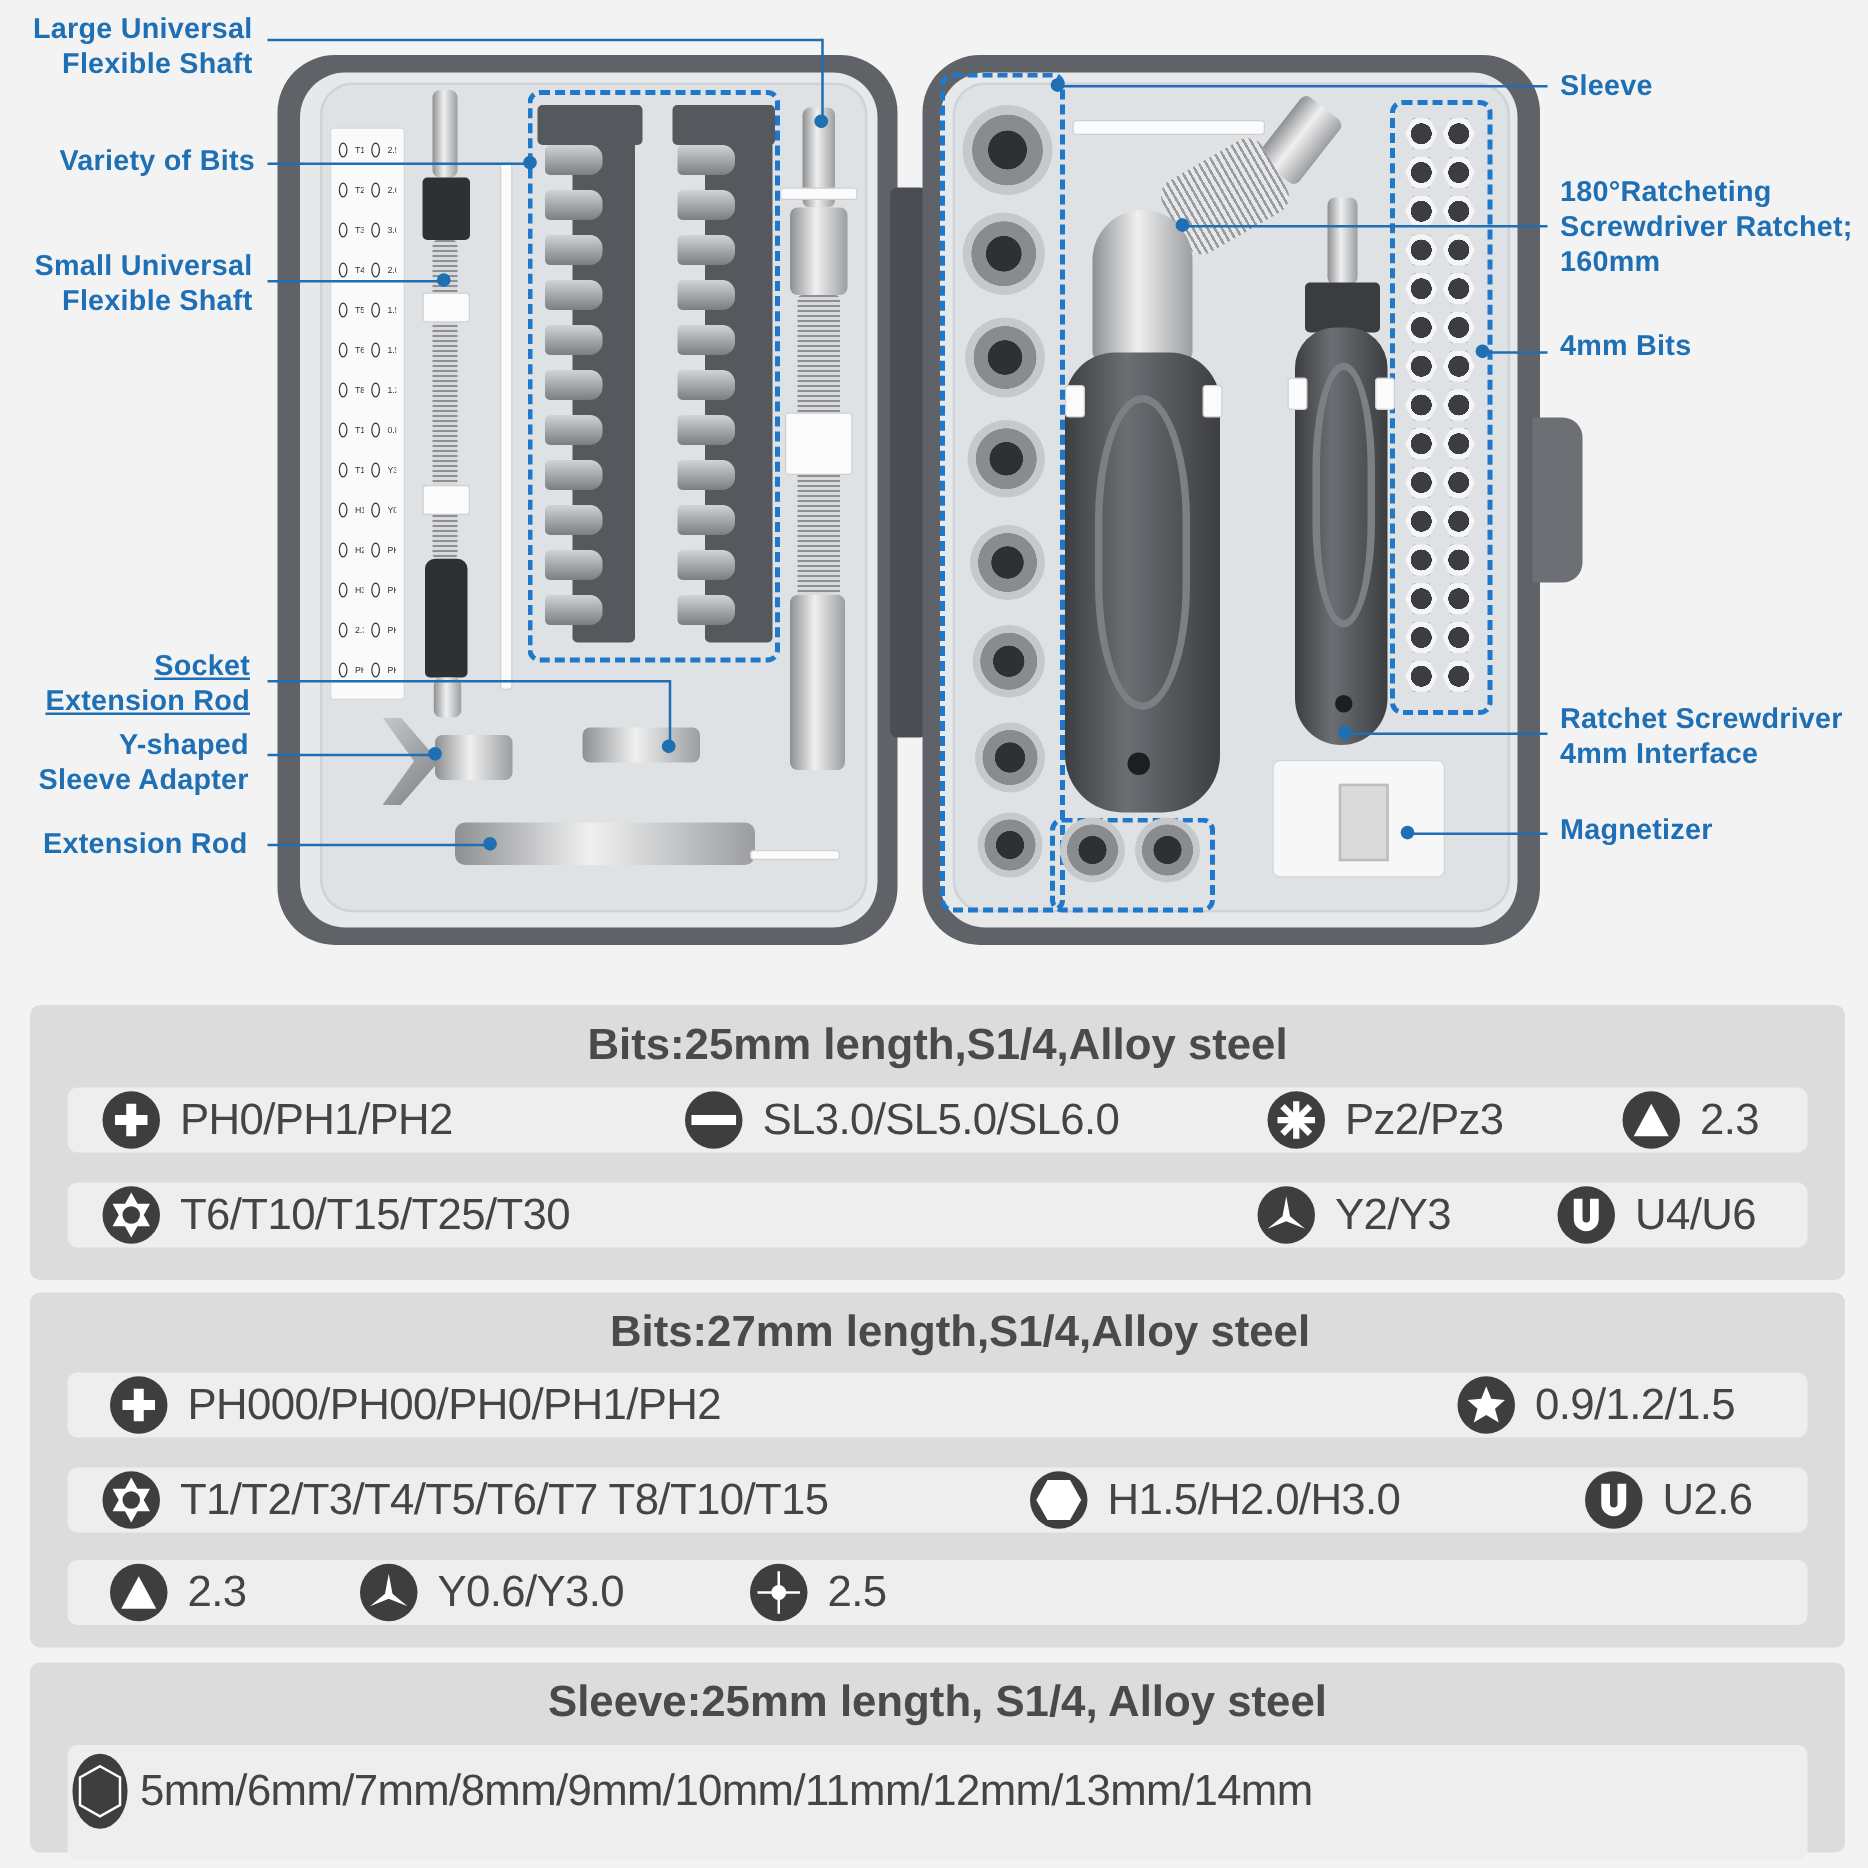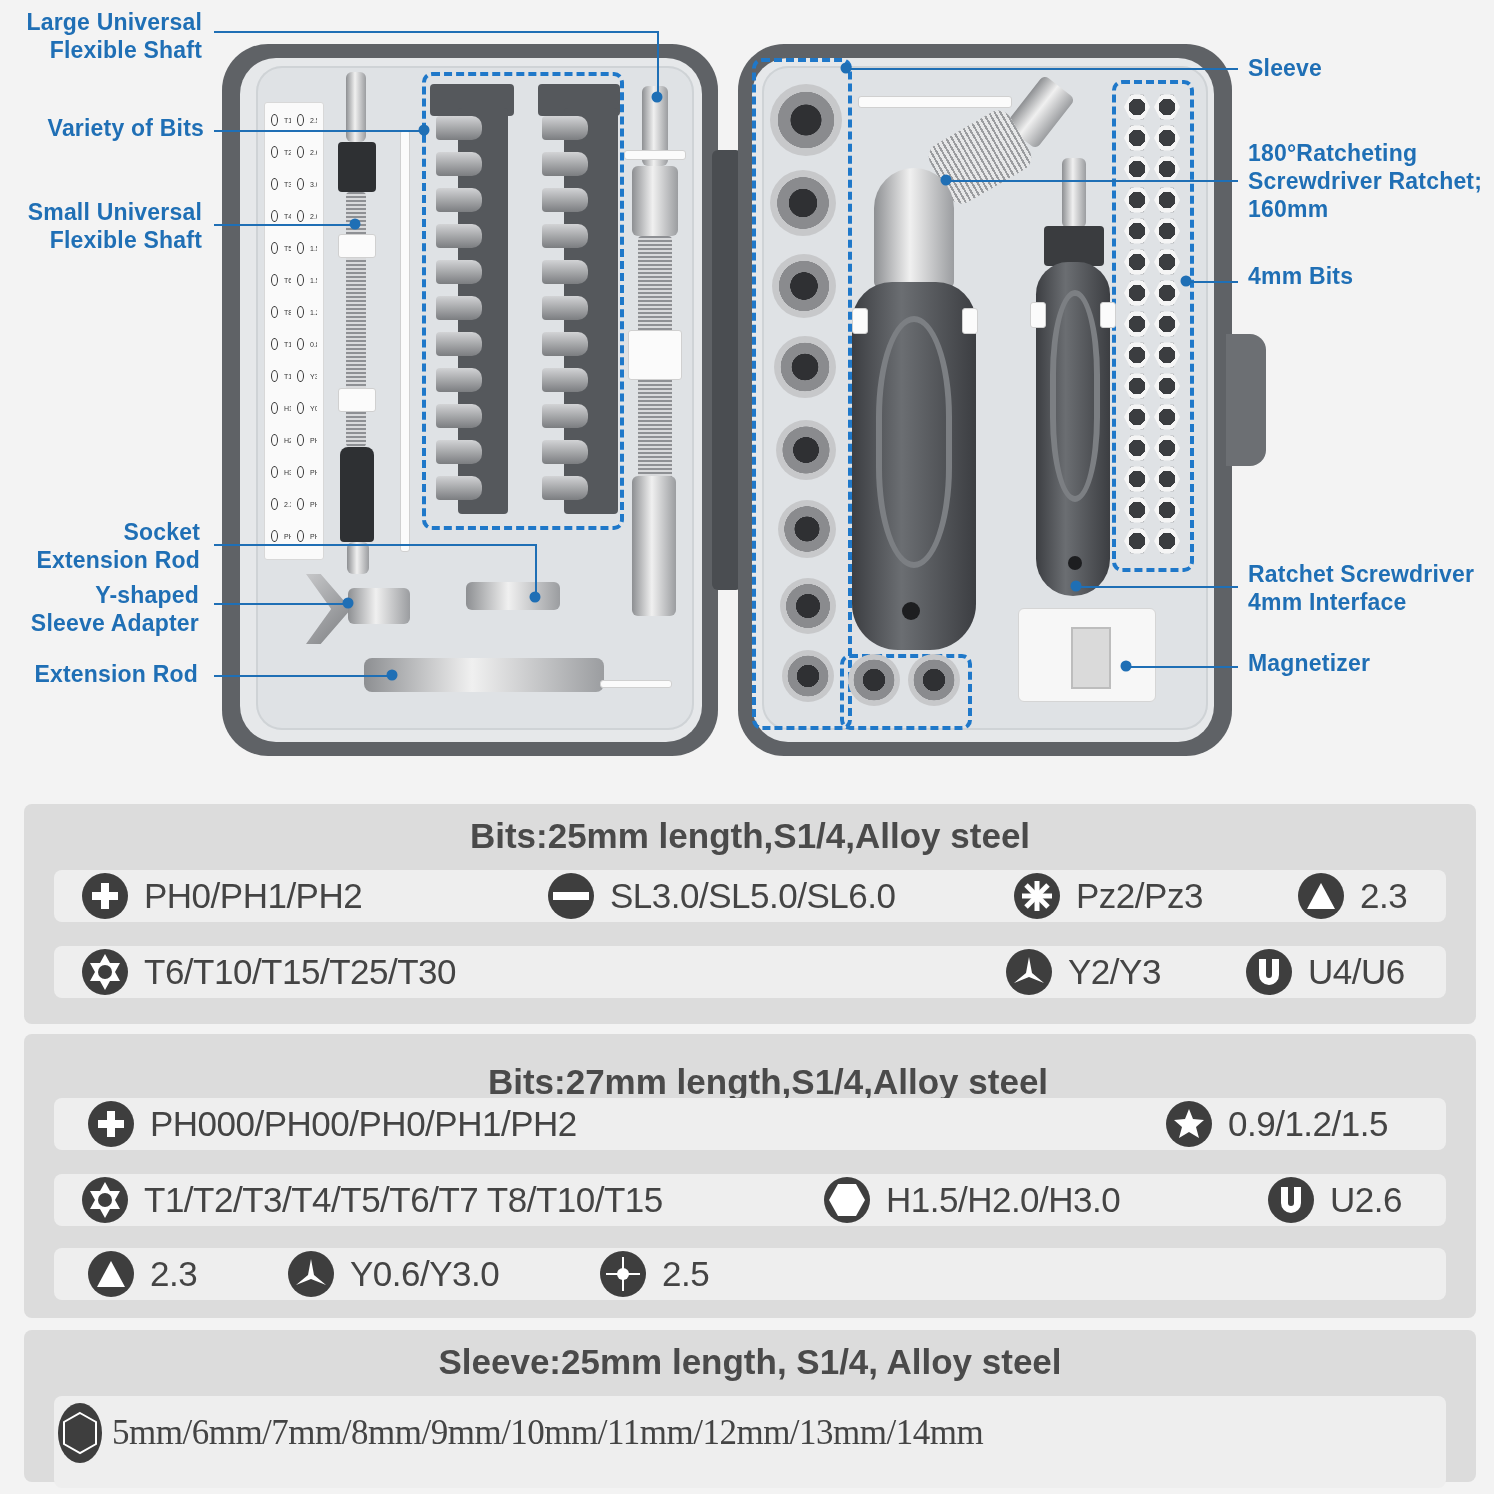--- a/index.html
+++ b/index.html
@@ -49,21 +49,21 @@
   <div>Large Universal</div>
   <div>Flexible Shaft</div>
 </div>
 <div class="callout left" style="left:0;top:114px;width:204px;">
   <div>Variety of Bits</div>
 </div>
 <div class="callout left" style="left:0;top:198px;width:202px;">
   <div>Small Universal</div>
   <div>Flexible Shaft</div>
 </div>
-<div class="callout left" style="left:0;top:518px;width:200px;">
+<div class="callout left" style="left:0;top:518px;width:200px;text-decoration:underline;">
   <div>Socket</div>
   <div>Extension Rod</div>
 </div>
 <div class="callout left" style="left:0;top:581px;width:199px;">
   <div>Y-shaped</div>
   <div>Sleeve Adapter</div>
 </div>
 <div class="callout left" style="left:0;top:660px;width:198px;">
   <div>Extension Rod</div>
 </div>
@@ -404,21 +404,21 @@
           <svg width="24" height="30" viewBox="0 0 24 30">
             <path d="M2 2 H9 V18 a3 3 0 0 0 6 0 V2 H22 V18 a10 10 0 0 1 -20 0 Z" fill="#ffffff"></path>
           </svg>
         </span>
         <span class="txt">U4/U6</span>
       </div>
   </div>
 </div>
 
 <div class="panel" style="top:1034px;height:284px;">
-  <div class="panel-title" style="top:28px;padding-left:36px;">Bits:27mm length,S1/4,Alloy steel</div>
+  <div class="panel-title" style="top:12px;padding-left:36px;">Bits:27mm length,S1/4,Alloy steel</div>
   <div class="row" style="top:64px;">
     <div class="spec" style="left:34px;">
         <span class="ico">
           <svg width="30" height="30" viewBox="0 0 30 30">
             <rect x="11" y="2" width="8" height="26" fill="#ffffff"></rect>
             <rect x="2" y="11" width="26" height="8" fill="#ffffff"></rect>
           </svg>
         </span>
         <span class="txt">PH000/PH00/PH0/PH1/PH2</span>
       </div>
@@ -483,21 +483,21 @@
             <circle cx="19" cy="19" r="6" fill="#ffffff"></circle>
           </svg>
         </span>
         <span class="txt">2.5</span>
       </div>
   </div>
 </div>
 
 <div class="panel" style="top:1330px;height:152px;">
   <div class="panel-title" style="top:12px;">Sleeve:25mm length, S1/4, Alloy steel</div>
-  <div class="row" style="top:66px;height:92px;font-family:Liberation Serif, serif;">
+  <div class="row" style="top:66px;height:92px;">
     <div class="spec" style="left:4px;height:74px;">
         <span class="ico" style="margin-right: 10px; width: 44px; height: 60px; border-radius: 50%;">
           <svg width="40" height="46" viewBox="0 0 40 46">
             <polygon points="20,3 36,12 36,34 20,43 4,34 4,12" fill="#3e3e3e" stroke="#ffffff" stroke-width="2"></polygon>
           </svg>
         </span>
         <span class="txt">5mm/6mm/7mm/8mm/9mm/10mm/11mm/12mm/13mm/14mm</span>
       </div>
   </div>
 </div>

